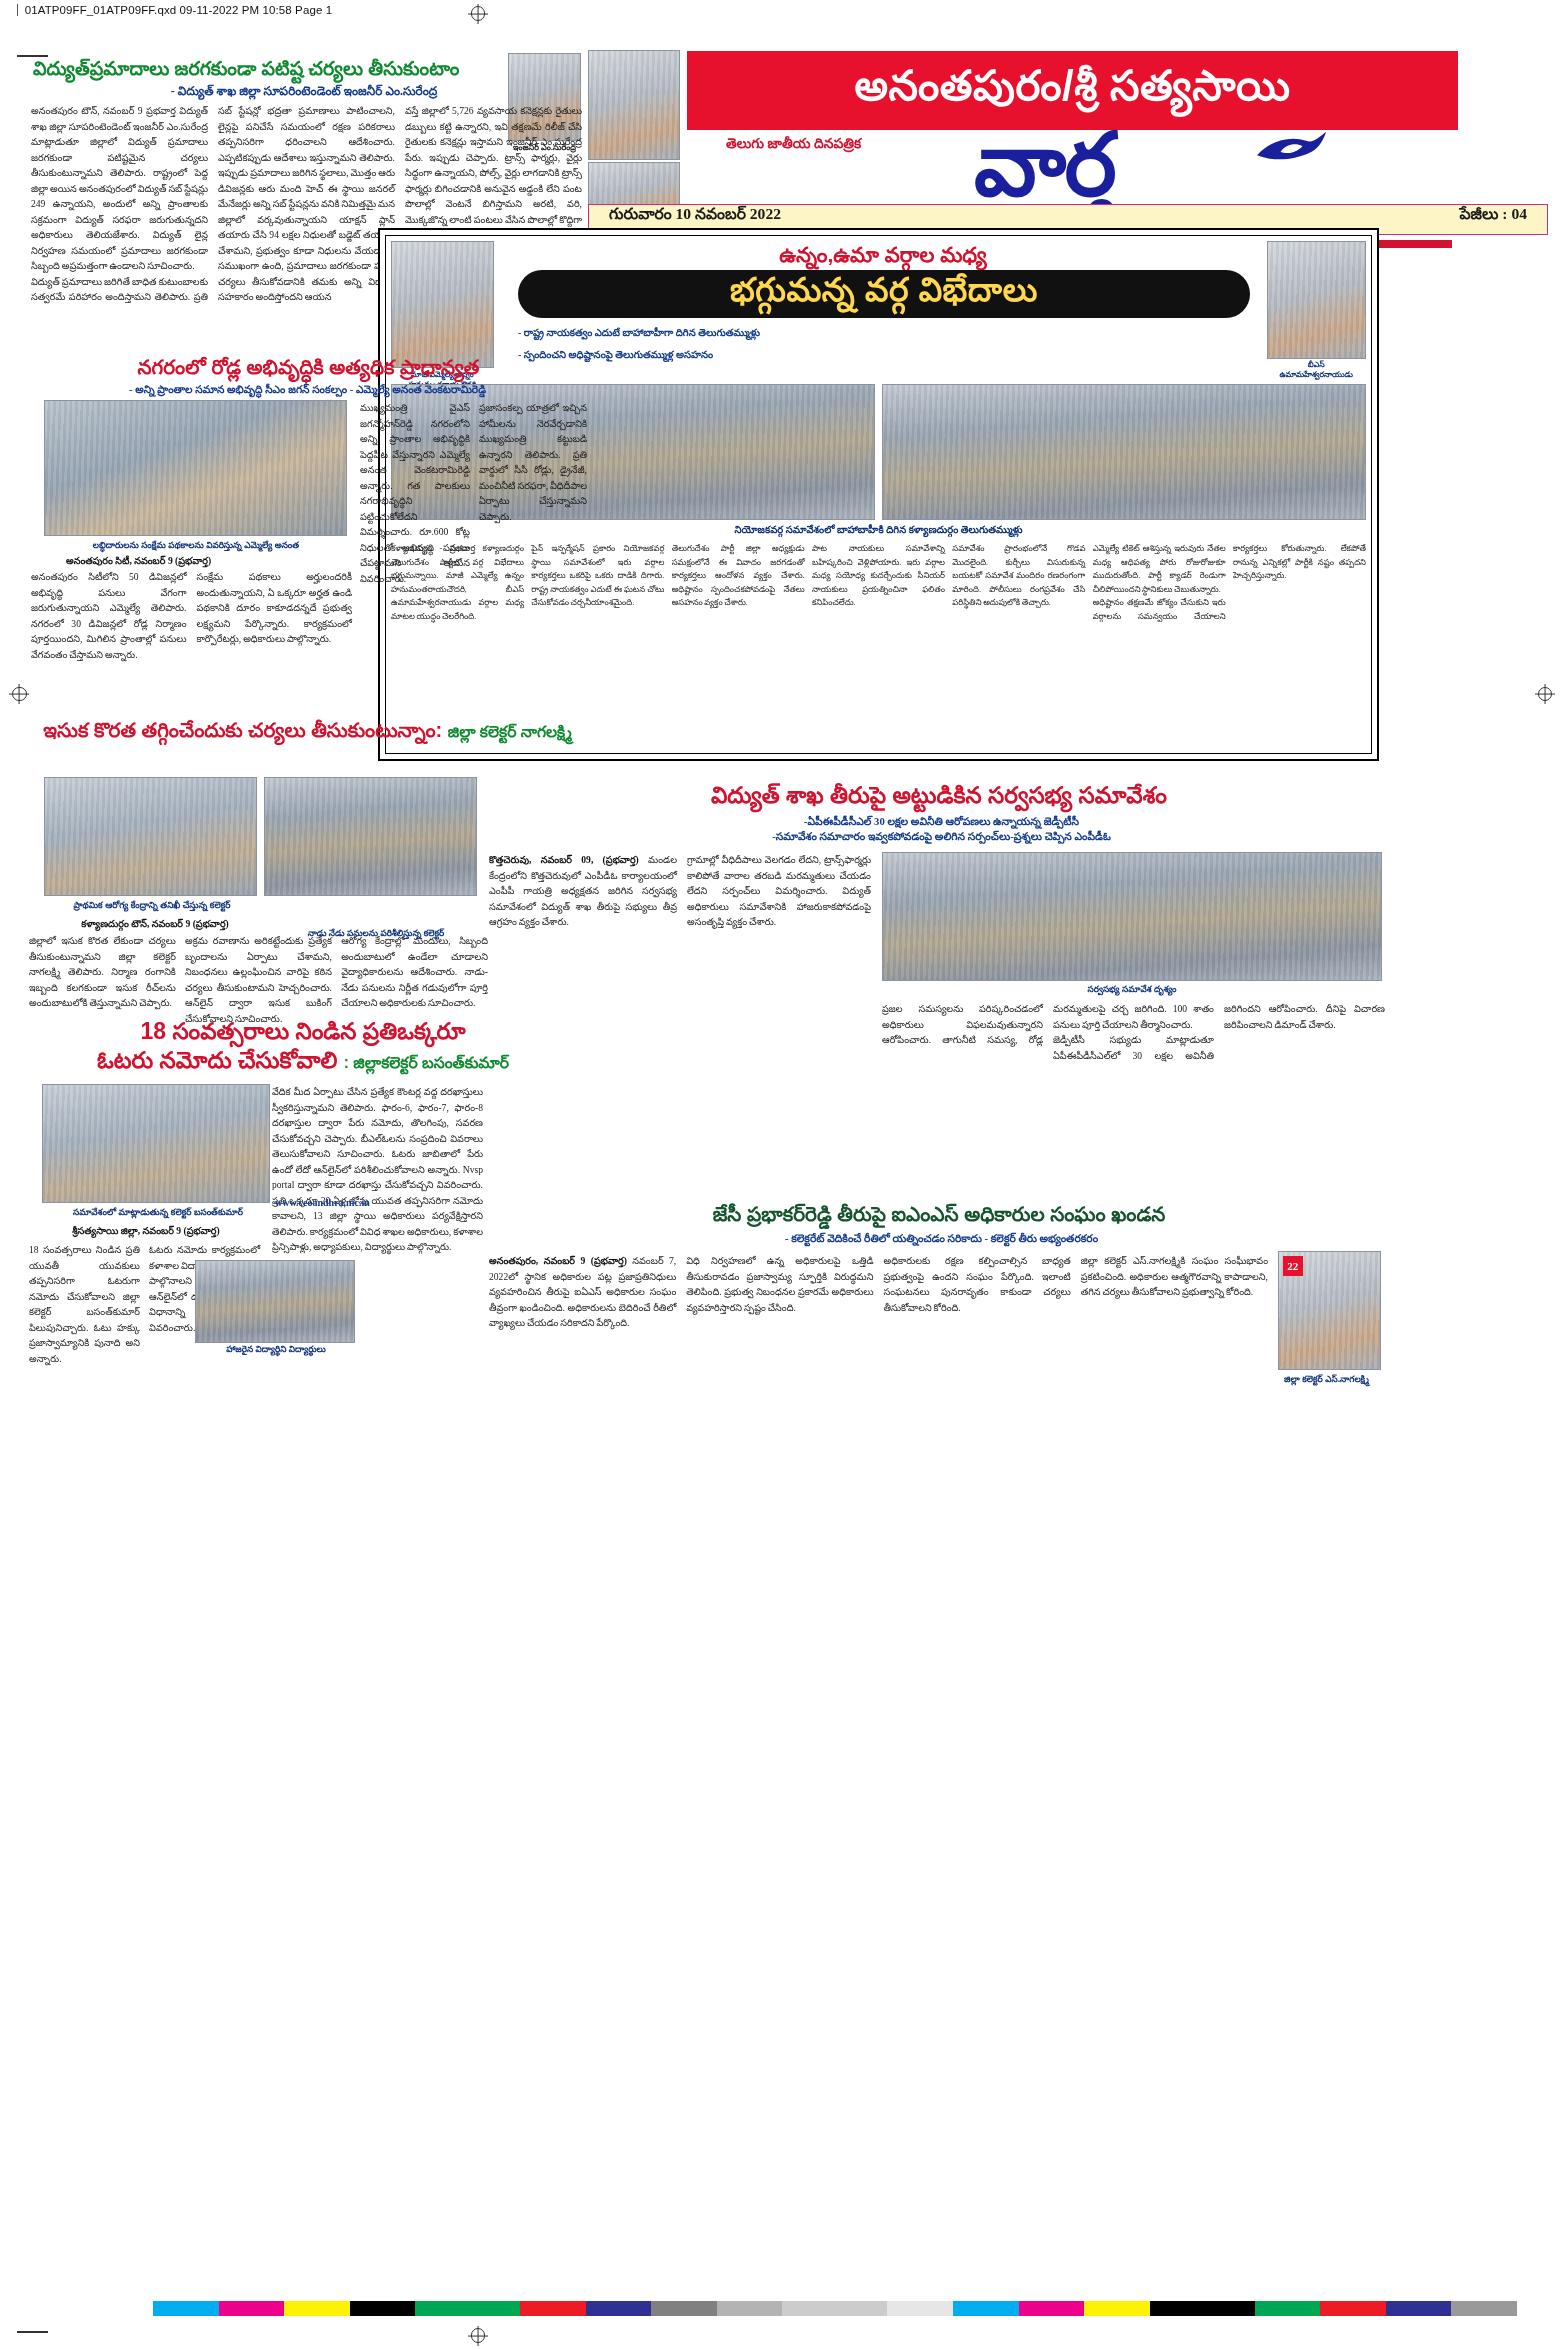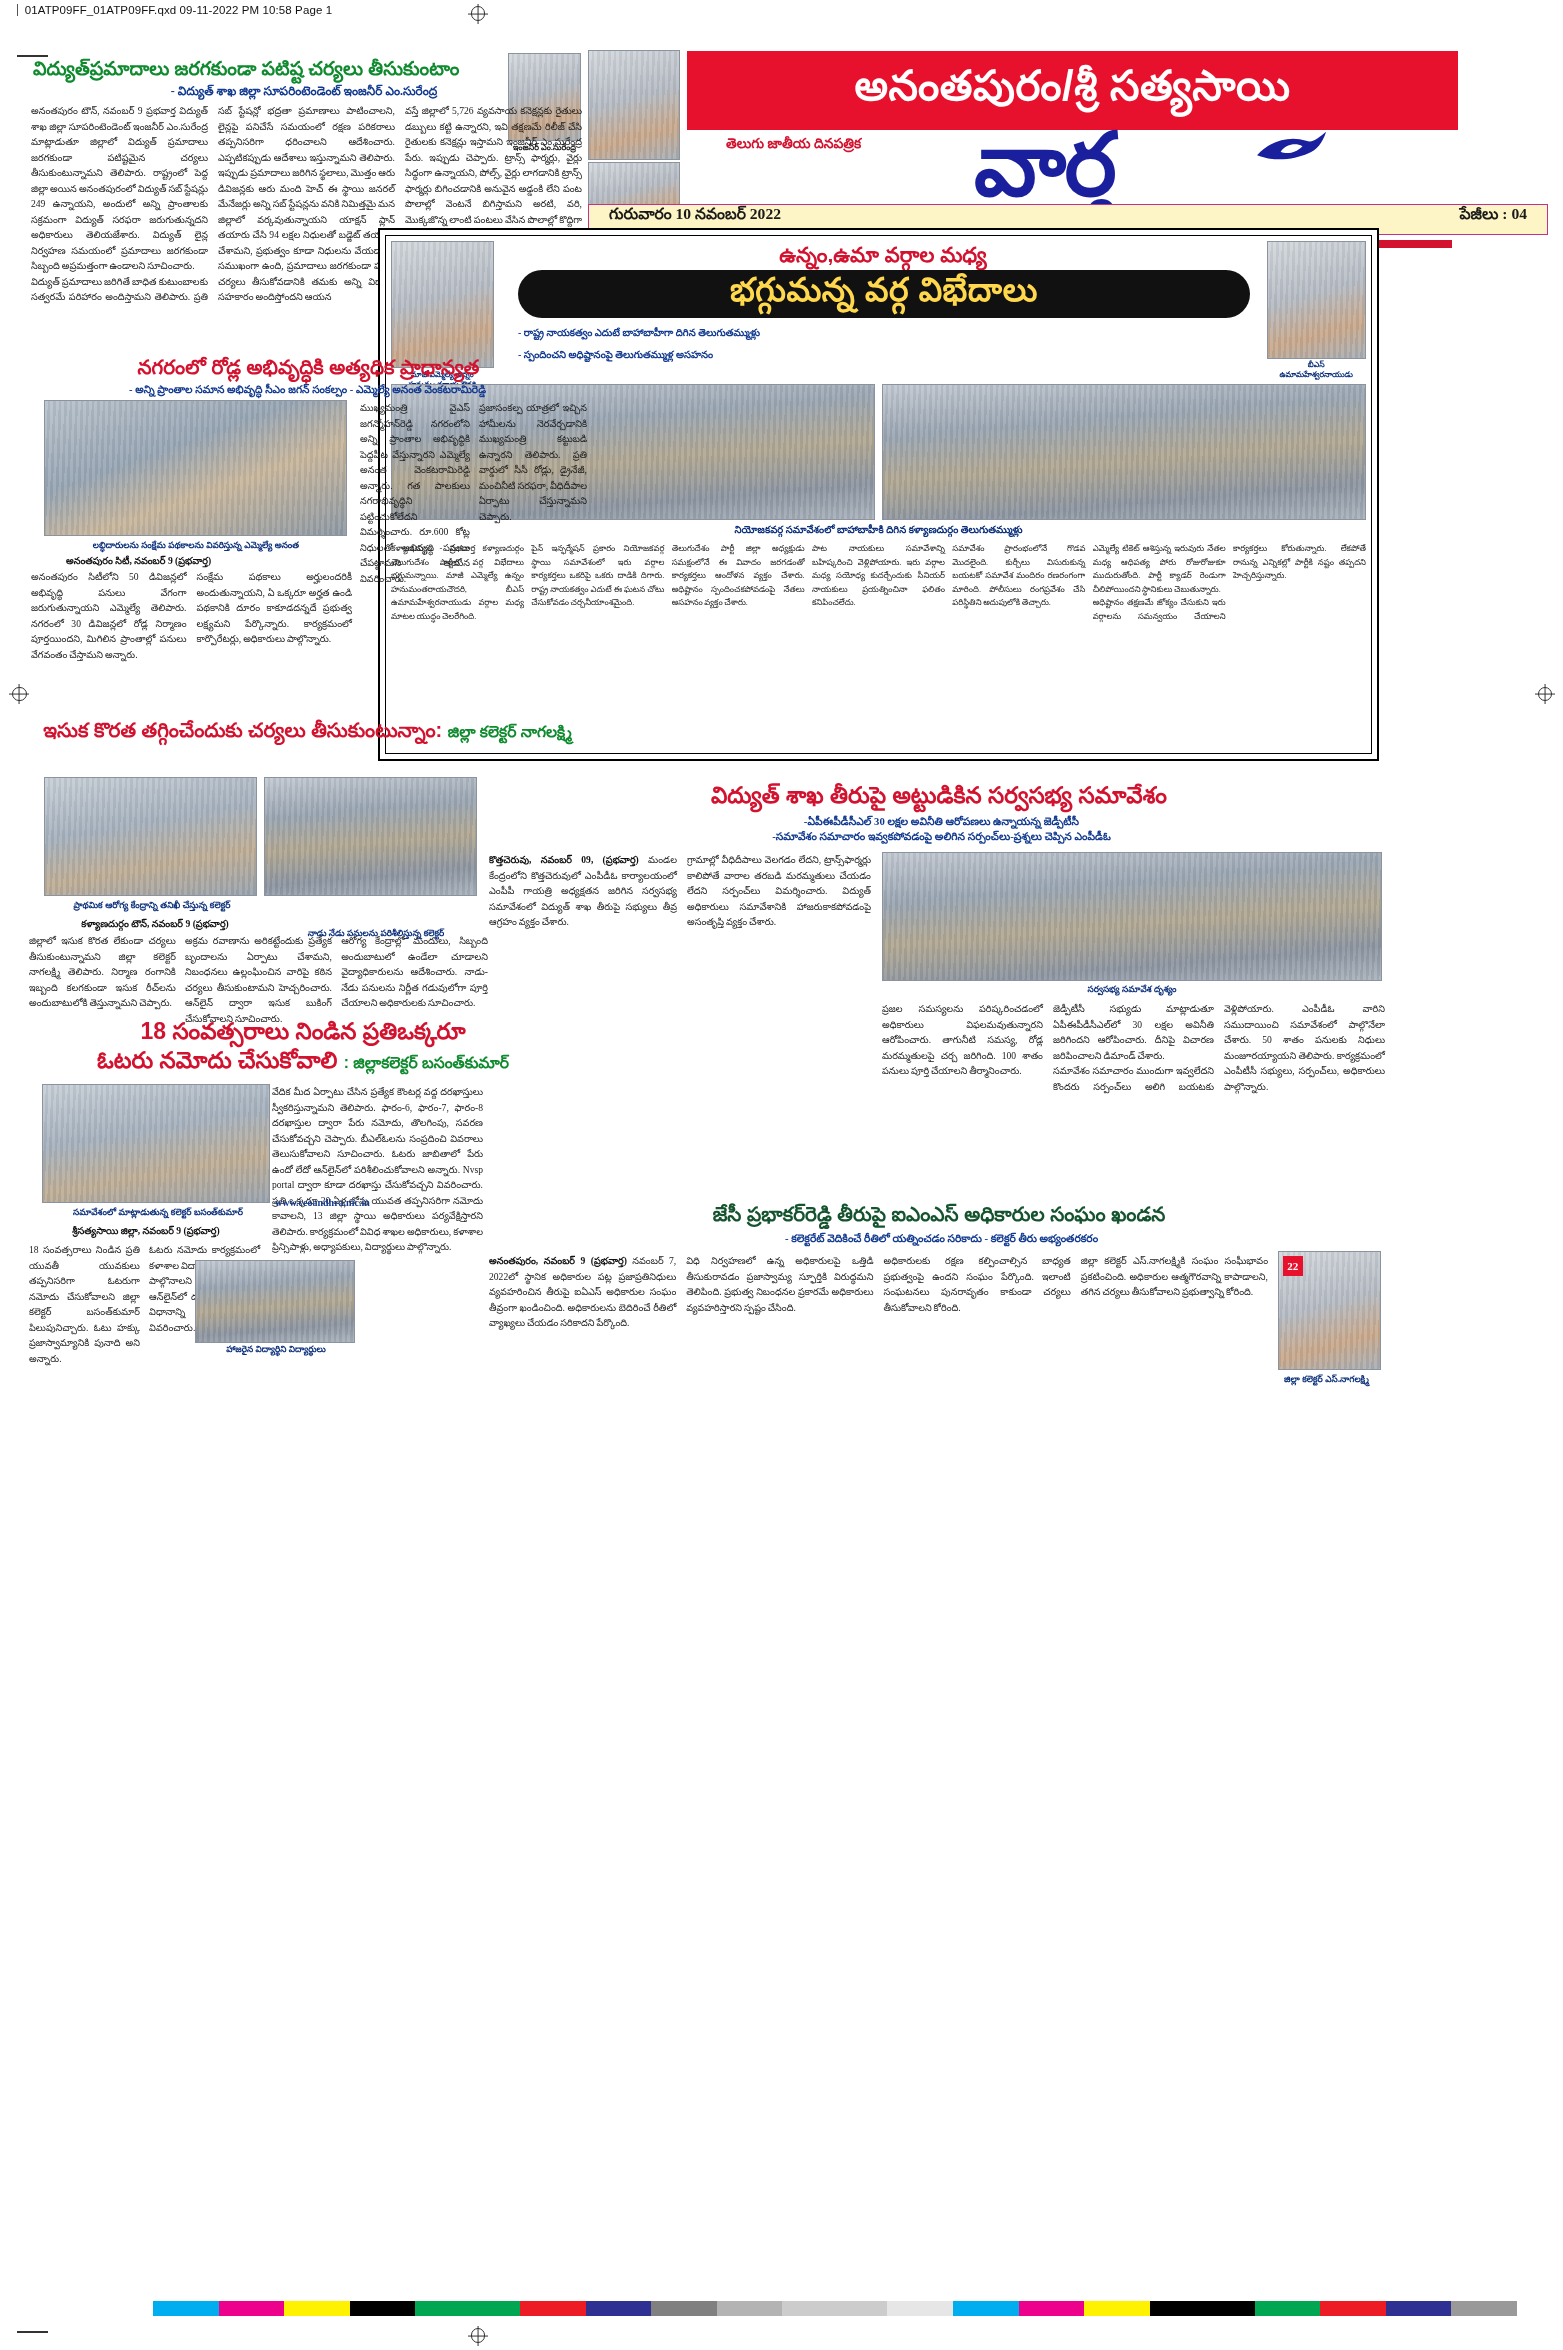--- a/index.html
+++ b/index.html
@@ -374,21 +374,20 @@
     <div>-ఏపీఈపీడీసీఎల్ 30 లక్షల అవినీతి ఆరోపణలు ఉన్నాయన్న జెడ్పీటీసీ</div>
     <div>-సమావేశం సమాచారం ఇవ్వకపోవడంపై అలిగిన సర్పంచ్‌లు-ప్రశ్నలు చెప్పిన ఎంపీడీఓ</div>
   </div>
   <div class="photo crowd r1-pic"></div>
   <div class="cap r1-cap">సర్వసభ్య సమావేశ దృశ్యం</div>
   <p class="body-col te r1-col1"><span class="byline">కొత్తచెరువు, నవంబర్ 09, (ప్రభవార్త)</span> <span>మండల కేంద్రంలోని కొత్తచెరువులో ఎంపీడీఓ కార్యాలయంలో ఎంపీపీ గాయత్రి అధ్యక్షతన జరిగిన సర్వసభ్య సమావేశంలో విద్యుత్ శాఖ తీరుపై సభ్యులు తీవ్ర ఆగ్రహం వ్యక్తం చేశారు.</span></p>
   <p class="body-col te r1-col2">గ్రామాల్లో వీధిదీపాలు వెలగడం లేదని, ట్రాన్స్‌ఫార్మర్లు కాలిపోతే వారాల తరబడి మరమ్మతులు చేయడం లేదని సర్పంచ్‌లు విమర్శించారు. విద్యుత్ అధికారులు సమావేశానికి హాజరుకాకపోవడంపై అసంతృప్తి వ్యక్తం చేశారు.</p>
   <div class="r1-cols-r">
     <p class="body-col te">ప్రజల సమస్యలను పరిష్కరించడంలో అధికారులు విఫలమవుతున్నారని ఆరోపించారు. తాగునీటి సమస్య, రోడ్ల మరమ్మతులపై చర్చ జరిగింది. 100 శాతం పనులు పూర్తి చేయాలని తీర్మానించారు.</p>
     <p class="body-col te">జెడ్పీటీసీ సభ్యుడు మాట్లాడుతూ ఏపీఈపీడీసీఎల్‌లో 30 లక్షల అవినీతి జరిగిందని ఆరోపించారు. దీనిపై విచారణ జరిపించాలని డిమాండ్ చేశారు.</p>
-    <p class="body-col te">సమావేశం సమాచారం ముందుగా ఇవ్వలేదని కొందరు సర్పంచ్‌లు అలిగి బయటకు వెళ్లిపోయారు. ఎంపీడీఓ వారిని సముదాయించి సమావేశంలో పాల్గొనేలా చేశారు. 50 శాతం పనులకు నిధులు మంజూరయ్యాయని తెలిపారు. కార్యక్రమంలో ఎంపీటీసీ సభ్యులు, సర్పంచ్‌లు, అధికారులు పాల్గొన్నారు.</p>
   </div>
 
   <div class="r2-head te">జేసీ ప్రభాకర్‌రెడ్డి తీరుపై ఐఎంఎస్ అధికారుల సంఘం ఖండన</div>
   <div class="r2-sub te">- కలెక్టరేట్ వెదికించే రీతిలో యత్నించడం సరికాదు - కలెక్టర్ తీరు అభ్యంతరకరం</div>
   <div class="photo portrait r2-pic">
     <div style="position:absolute; left:3.7px; top:3.7px; width:20px; height:20px; background:#e8112d; color:#fff;
                 font-size:11px; font-weight:bold; display:flex; align-items:center; justify-content:center; z-index:3;">22</div>
   </div>
   <div class="cap r2-cap">జిల్లా కలెక్టర్ ఎస్.నాగలక్ష్మి</div>
   <div class="r2-cols">

